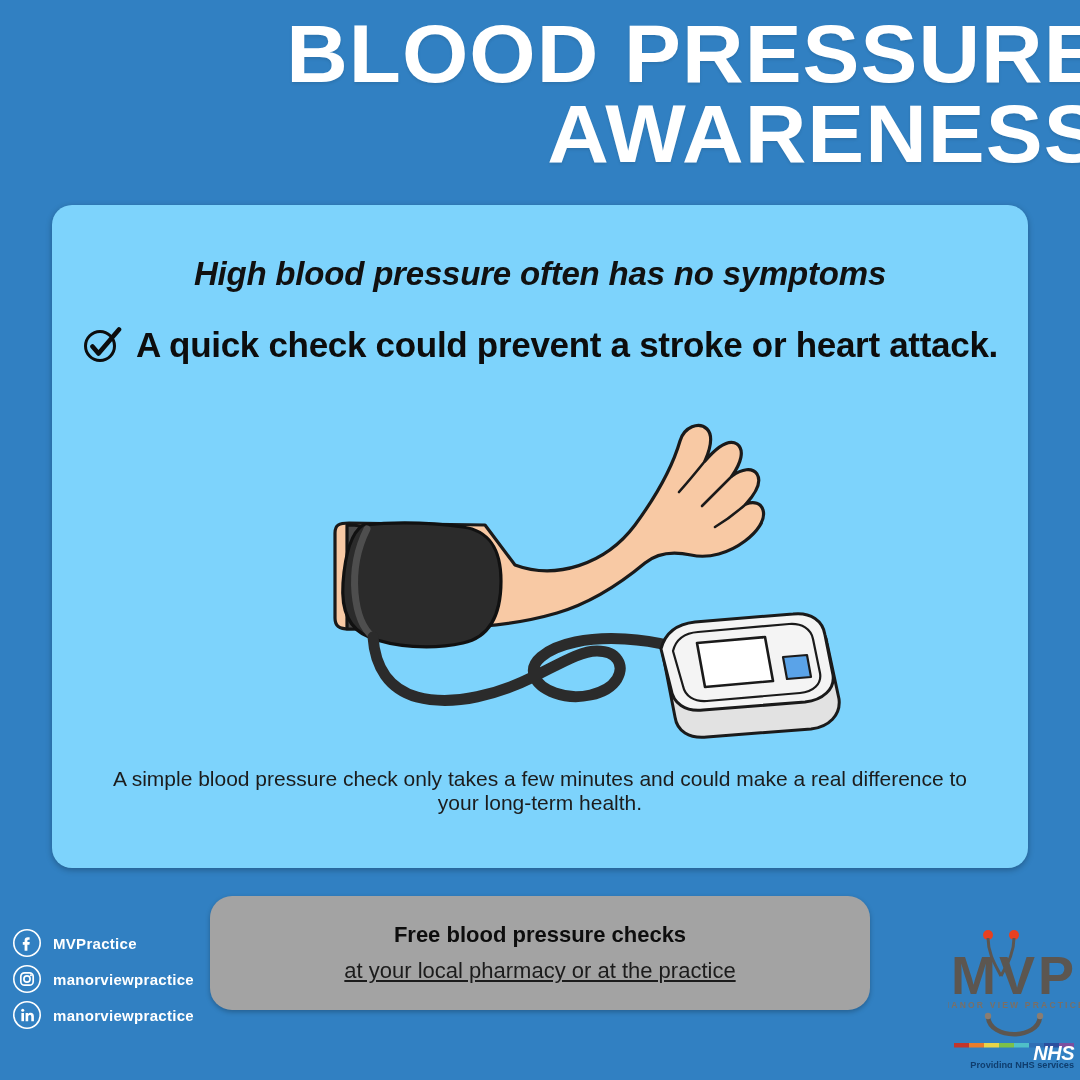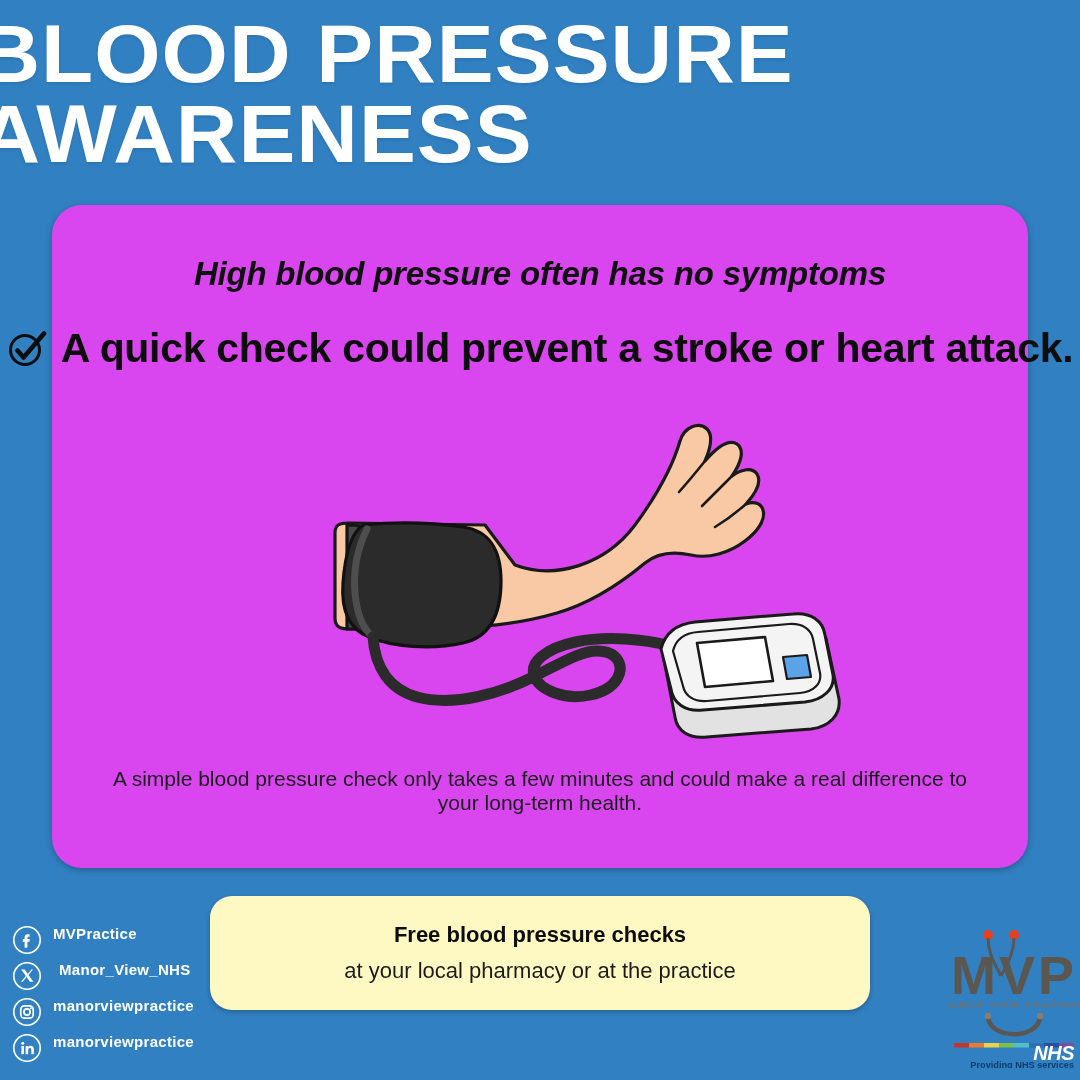--- a/index.html
+++ b/index.html
@@ -16,43 +16,43 @@
     font-family: "Liberation Sans", sans-serif;
     overflow: hidden;
   }
 
   
   .title-block {
     position: absolute;
     top: 14px;
     left: 0;
     width: 1080px;
-    text-align: left;
+    text-align: right;
   }
   .title-line {
     color: #ffffff;
     font-family: "Liberation Sans Narrow", "Liberation Sans", sans-serif;
     font-weight: bold;
     font-size: 82px;
     line-height: 80px;
     letter-spacing: 1px;
     transform: scaleX(1.04);
     text-shadow: 0 2px 3px rgba(0,0,0,0.10);
     white-space: nowrap;
   }
 
   
   .main-card {
     position: absolute;
     left: 52px;
     top: 205px;
     width: 976px;
     height: 663px;
-    background: #d946ef;
-    border-radius: 30px;
+    background: #7dd3fc;
+    border-radius: 20px;
     box-shadow: 0 2px 6px rgba(0,0,0,0.28);
   }
 
   .headline {
     position: absolute;
     top: 50px;
     left: 0;
     width: 976px;
     text-align: center;
     font-size: 33px;
@@ -72,21 +72,21 @@
     justify-content: center;
     gap: 14px;
   }
   .check-icon {
     width: 40px;
     height: 40px;
     flex: 0 0 auto;
     display: block;
   }
   .subline-text {
-    font-size: 41px;
+    font-size: 35px;
     font-weight: bold;
     color: #0d0d0d;
     letter-spacing: -0.3px;
     white-space: nowrap;
   }
 
   
   .illustration {
     position: absolute;
     left: 253px;
@@ -108,37 +108,38 @@
     color: #1c1c1c;
   }
 
   
   .footer-card {
     position: absolute;
     left: 210px;
     top: 896px;
     width: 660px;
     height: 114px;
-    background: #fef9c3;
+    background: #a3a3a3;
     border-radius: 22px;
     box-shadow: 0 2px 5px rgba(0,0,0,0.26);
     display: flex;
     flex-direction: column;
     align-items: center;
     justify-content: center;
     gap: 10px;
   }
   .footer-head {
     font-size: 22px;
     font-weight: bold;
     color: #0d0d0d;
   }
   .footer-sub {
     font-size: 22px;
     color: #1c1c1c;
+    text-decoration: underline;
   }
 
   
   .website {
     position: absolute;
     left: 210px;
     top: 1036px;
     width: 660px;
     text-align: center;
     color: #ffffff;
@@ -149,21 +150,21 @@
 
   
   .socials {
     position: absolute;
     left: 12px;
     top: 925px;
     width: 215px;
   }
   .social-row {
     display: flex;
-    align-items: flex-start;
+    align-items: center;
     height: 36px;
     margin-bottom: 0px;
   }
   .social-icon {
     width: 30px;
     height: 30px;
     flex: 0 0 auto;
     margin-right: 11px;
   }
   .social-icon svg { display: block; width: 30px; height: 30px; }
@@ -314,29 +315,20 @@
     <div class="social-row">
       <span class="social-icon">
         <svg viewBox="0 0 30 30" xmlns="http://www.w3.org/2000/svg">
           <circle cx="15" cy="15" r="13.2" fill="none" stroke="#ffffff" stroke-width="1.6"></circle>
           <path d="M17.6 9.3h-1.9c-1.9 0-3.1 1.2-3.1 3.1v1.7h-1.8v2.6h1.8v6.1h2.8v-6.1h2l0.4-2.6h-2.4v-1.4c0-0.6 0.3-0.9 0.9-0.9h1.3z" fill="#ffffff"></path>
         </svg>
       </span>
       <span class="social-label">MVPractice</span>
     </div>
 
-    <div class="social-row x">
-      <span class="social-icon">
-        <svg viewBox="0 0 30 30" xmlns="http://www.w3.org/2000/svg">
-          <circle cx="15" cy="15" r="13.2" fill="none" stroke="#ffffff" stroke-width="1.6"></circle>
-          <path d="M9.2 8.6h3.5l3.1 4.3 3.6-4.3h1.6l-4.5 5.3 4.9 6.8h-3.5l-3.3-4.6-3.9 4.6H9l4.8-5.7z" fill="#ffffff"></path>
-        </svg>
-      </span>
-      <span class="social-label">Manor_View_NHS</span>
-    </div>
 
     <div class="social-row">
       <span class="social-icon">
         <svg viewBox="0 0 30 30" xmlns="http://www.w3.org/2000/svg">
           <circle cx="15" cy="15" r="13.2" fill="none" stroke="#ffffff" stroke-width="1.6"></circle>
           <rect x="8.8" y="8.8" width="12.4" height="12.4" rx="3.8" fill="none" stroke="#ffffff" stroke-width="1.7"></rect>
           <circle cx="15" cy="15" r="3.1" fill="none" stroke="#ffffff" stroke-width="1.7"></circle>
           <circle cx="18.9" cy="11.2" r="1.05" fill="#ffffff"></circle>
         </svg>
       </span>

